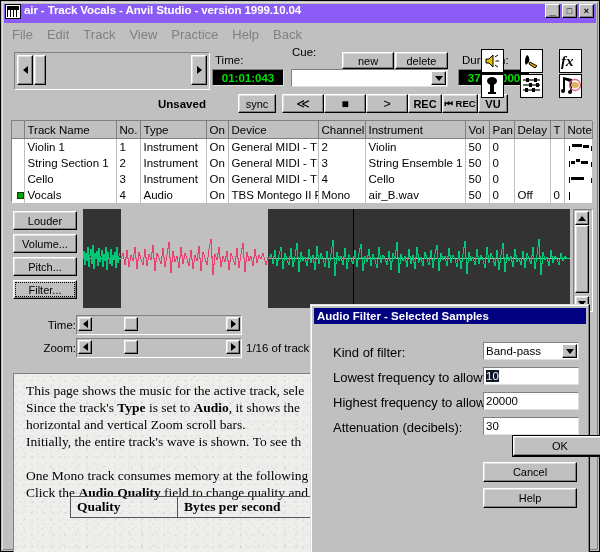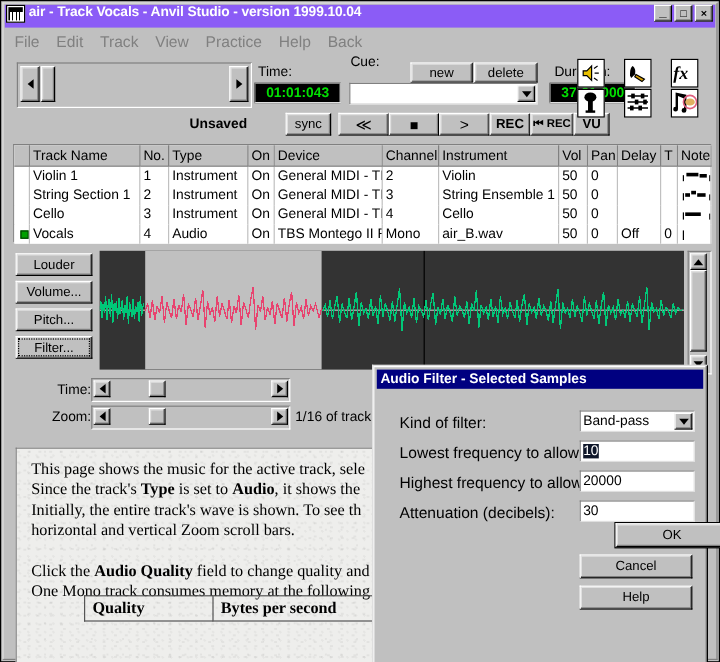--- a/index.html
+++ b/index.html
@@ -655,25 +655,25 @@
         </div>
       </div>
       <div class="lbl" style="position:absolute;left:236px;top:136px;">1/16 of track's wave</div>
     </div>
 
     <div class="helppane">
       <div class="paper"></div>
       <div class="htext">
         <p>This page shows the music for the active track, sele</p>
         <p>Since the track's <b>Type</b> is set to <b>Audio</b>, it shows the</p>
+        <p>horizontal and vertical Zoom scroll bars.</p>
         <p>Initially, the entire track's wave is shown. To see th</p>
-        <p>horizontal and vertical Zoom scroll bars.</p>
         <div class="sp"></div>
+        <p>One Mono track consumes memory at the following</p>
         <p>Click the <b>Audio Quality</b> field to change quality and</p>
-        <p>One Mono track consumes memory at the following</p>
       </div>
       <table class="qual">
         <tbody>
             <tr>
           <th style="width:92px">Quality</th>
           <th style="width:118px">Bytes per second</th>
           <th style="width:118px">Bytes per minute</th>
           <th class="ctr" style="width:116px">Sample</th>
         </tr>
       </tbody>

